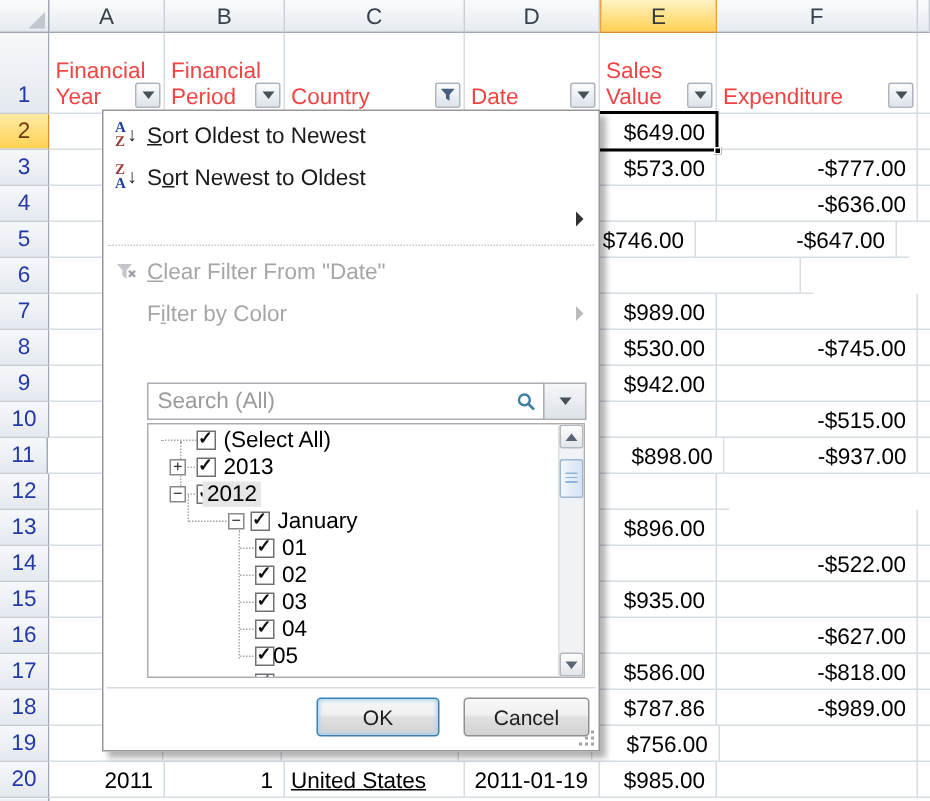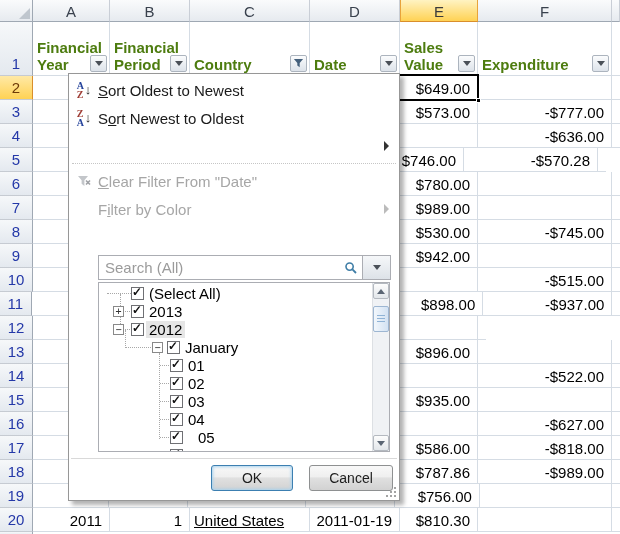--- a/index.html
+++ b/index.html
@@ -22,21 +22,21 @@
 
   
   #row1{position:absolute;left:0;top:22px;width:620px;height:54px;display:flex;}
   .rowhdr{width:33px;background:linear-gradient(#F6F8FA,#E4E9EF);
           border-right:1px solid #9FA8B3;border-bottom:1px solid #C6CBD2;
           display:flex;align-items:flex-end;justify-content:center;
           color:#2438A8;font-size:15px;padding-bottom:3px;}
   .rowhdr.sel{background:linear-gradient(#FFE9A6,#FFD254);border-right:1px solid #D98E2B;color:#6E3A07;}
   .h1cell{height:54px;background:#fff;border-right:1px solid #D5DCE4;border-bottom:1px solid #D5DCE4;
           position:relative;display:flex;align-items:flex-end;}
-  .h1lines{font-weight:bold;font-size:15px;line-height:17px;color:#4d7c0f;padding:0 0 2px 4px;}
+  .h1lines{font-weight:normal;font-size:15px;line-height:17px;color:#ef4444;padding:0 0 2px 4px;}
   .fbtn{position:absolute;right:2px;bottom:3px;width:17px;height:17px;
         background:linear-gradient(#FBFCFD,#DDE3EA);border:1px solid #ACB4BE;border-radius:2px;
         display:flex;align-items:center;justify-content:center;}
   .caret{width:0;height:0;border-left:4px solid transparent;border-right:4px solid transparent;
          border-top:5px solid #4A5058;}
 
   
   #rows{position:absolute;left:0;top:76px;width:620px;}
   .grow{display:flex;height:24px;}
   .cell{height:24px;background:#fff;border-right:1px solid #D5DCE4;border-bottom:1px solid #D5DCE4;
@@ -249,32 +249,31 @@
       </div>
       <div class="grow">
         <div class="rowhdr">
           <span>5</span>
         </div>
         <div class="cell" style="width: 77px;"></div>
         <div class="cell" style="width: 80px;"></div>
         <div class="cell left" style="width: 120px;"></div>
         <div class="cell" style="width: 90px;"></div>
         <div class="cell" style="width: 64px;">$746.00</div>
-        <div class="cell" style="width: 134px;">-$570.28</div>
+        <div class="cell" style="width: 134px;">-$647.00</div>
         <div class="cell gcell" style="width: 8px;"></div>
       </div>
       <div class="grow">
         <div class="rowhdr">
           <span>6</span>
         </div>
         <div class="cell" style="width: 77px;"></div>
         <div class="cell" style="width: 80px;"></div>
         <div class="cell left" style="width: 120px;"></div>
         <div class="cell" style="width: 90px;"></div>
-        <div class="cell" style="width: 78px;">$780.00</div>
         <div class="cell" style="width: 134px;"></div>
         <div class="cell gcell" style="width: 8px;"></div>
       </div>
       <div class="grow">
         <div class="rowhdr">
           <span>7</span>
         </div>
         <div class="cell" style="width: 77px;"></div>
         <div class="cell" style="width: 80px;"></div>
         <div class="cell left" style="width: 120px;"></div>
@@ -427,21 +426,21 @@
         <div class="cell gcell" style="width: 8px;"></div>
       </div>
       <div class="grow">
         <div class="rowhdr">
           <span>20</span>
         </div>
         <div class="cell" style="width: 77px;">2011</div>
         <div class="cell" style="width: 80px;">1</div>
         <div class="cell left" style="width: 120px;">United States</div>
         <div class="cell" style="width: 90px;">2011-01-19</div>
-        <div class="cell" style="width: 78px;">$810.30</div>
+        <div class="cell" style="width: 78px;">$985.00</div>
         <div class="cell" style="width: 134px;"></div>
         <div class="cell gcell" style="width: 8px;"></div>
       </div>
       <div class="grow21">
         <div class="rowhdr" style="height: 2px;"></div>
       </div>
     </div>
 
   <div id="sel-e2">
     <div class="fill-handle"></div>
@@ -533,21 +532,21 @@
             <span class="cb" style="left: 32px;">
               <span class="ck">✓</span>
             </span>
             <span class="tlabel" style="left: 47px;">2013</span>
           </div>
           <div class="titem">
             <span class="exp" style="left: 14px;">−</span>
             <span class="cb" style="left: 32px;">
               <span class="ck">✓</span>
             </span>
-            <span class="tlabel focus" style="left: 47px;">2012</span>
+            <span class="tlabel focus" style="left: 36px;">2012</span>
           </div>
           <div class="titem">
             <span class="exp" style="left: 53px;">−</span>
             <span class="cb" style="left: 68px;">
               <span class="ck">✓</span>
             </span>
             <span class="tlabel" style="left: 83px;">January</span>
           </div>
           <div class="titem">
             <span class="cb" style="left: 71px;">
@@ -570,21 +569,21 @@
           <div class="titem">
             <span class="cb" style="left: 71px;">
               <span class="ck">✓</span>
             </span>
             <span class="tlabel" style="left: 86px;">04</span>
           </div>
           <div class="titem">
             <span class="cb" style="left: 71px;">
               <span class="ck">✓</span>
             </span>
-            <span class="tlabel" style="left: 96px;">05</span>
+            <span class="tlabel" style="left: 80px;">05</span>
           </div>
           <div class="titem">
             <span class="cb" style="left: 71px;">
               <span class="ck">✓</span>
             </span>
           </div>
         </div>
       <div id="sbar">
         <div class="sbtn up">
           <div class="tri-up"></div>

